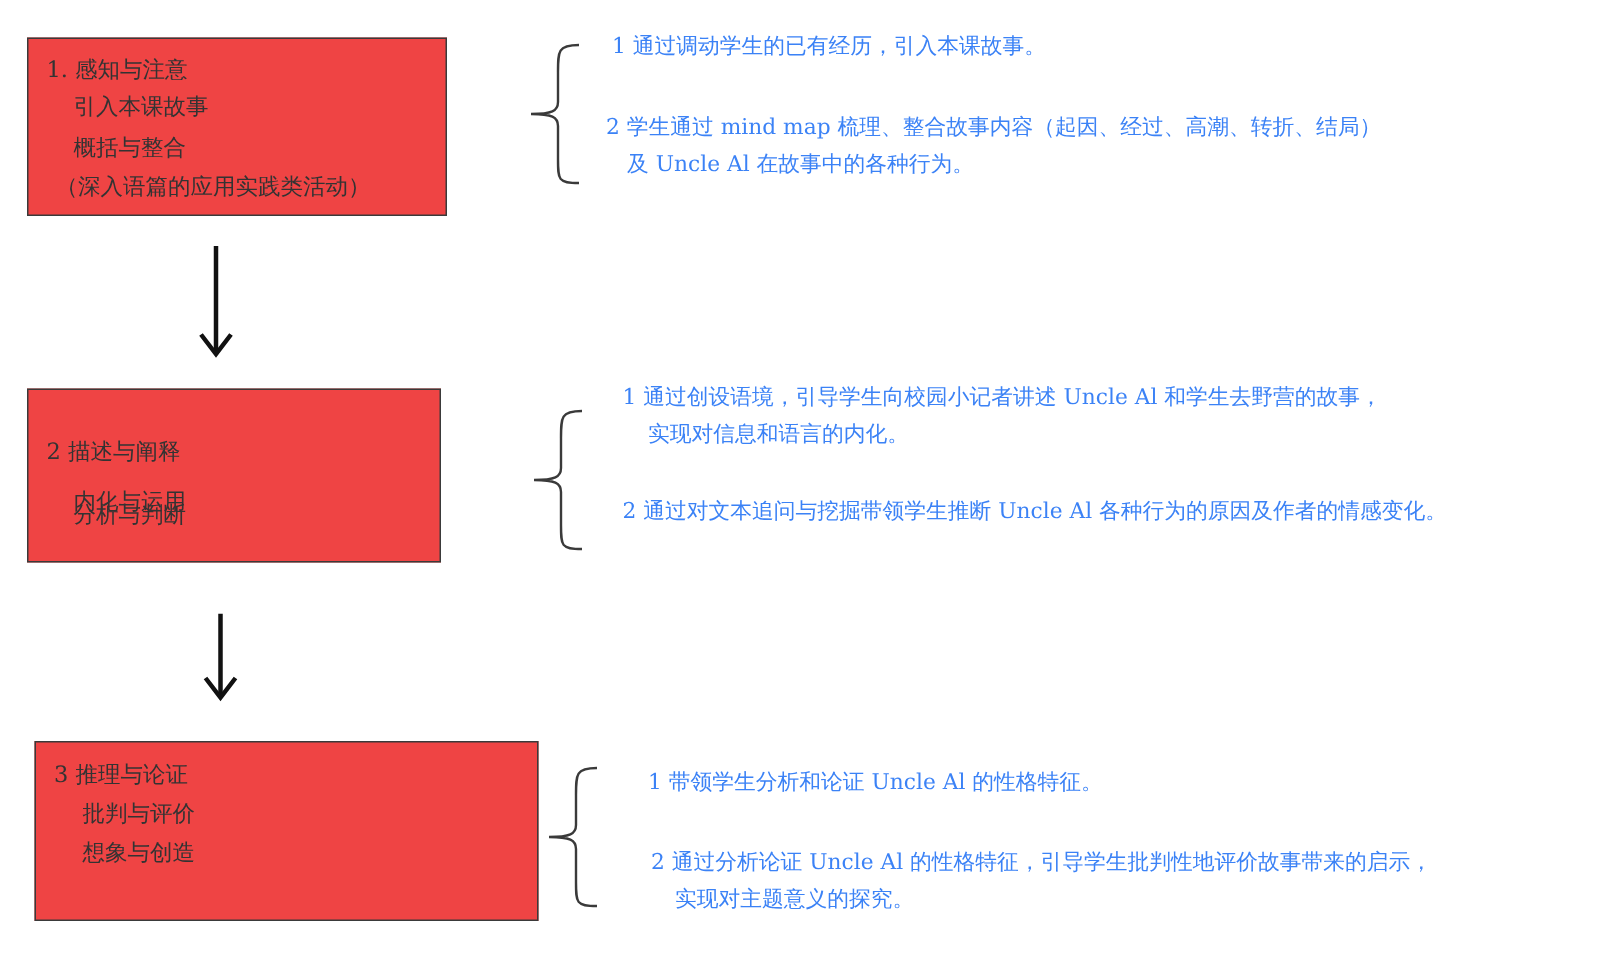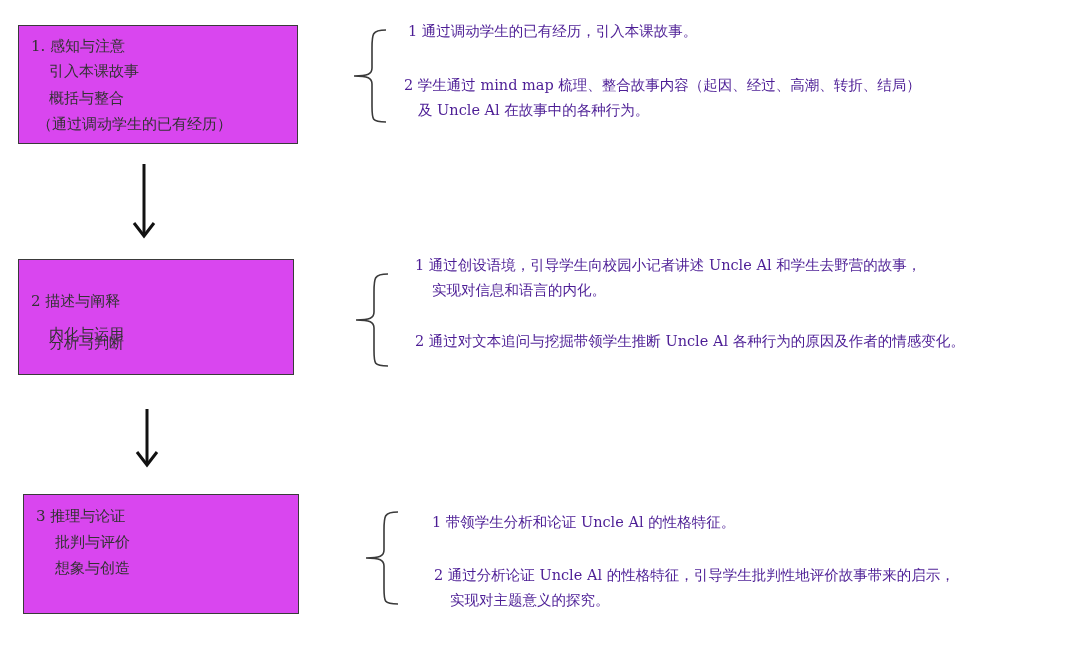--- a/index.html
+++ b/index.html
@@ -1,31 +1,31 @@
 <!DOCTYPE html>
 <html><head>
 <meta charset="utf-8">
 <style>
   html, body { margin:0; padding:0; background:#ffffff; }
   body { width:1080px; height:648px; position:relative; overflow:hidden;
          font-family:"DejaVu Serif","Liberation Serif",serif; color:#333333; }
-  .box { position:absolute; border:1.5px solid #3a3a3a; background:#d946ef; box-sizing:border-box; }
+  .box { position:absolute; border:1.5px solid #3a3a3a; background:#ef4444; box-sizing:border-box; }
   .box .line { position:absolute; font-size:15px; white-space:nowrap; line-height:18px; }
   .brace { position:absolute; }
-  .item { position:absolute; font-size:14.5px; white-space:nowrap; line-height:18px; color:#4c1d95; }
+  .item { position:absolute; font-size:14.5px; white-space:nowrap; line-height:18px; color:#3b82f6; }
   .arrow { position:absolute; }
 </style>
 </head>
 <body>
 
 <div class="box" style="left:18px;top:25px;width:280px;height:119px;">
   <span class="line" style="left:12px;top:11px;">1.  感知与注意</span>
   <span class="line" style="left:30px;top:36px;">引入本课故事</span>
   <span class="line" style="left:30px;top:63px;">概括与整合</span>
-  <span class="line" style="left:18px;top:89px;">（通过调动学生的已有经历）</span>
+  <span class="line" style="left:18px;top:89px;">（深入语篇的应用实践类活动）</span>
 </div>
 
 <svg class="brace" style="left:350px;top:28px;" width="40" height="96" viewBox="0 0 40 96">
   <path d="M36 2 C22 2 22 6 22 20 L22 40 C22 46 18 48 4 48 C18 48 22 50 22 56 L22 78 C22 92 22 94 36 94" fill="none" stroke="#3a3a3a" stroke-width="1.6"></path>
 </svg>
 <span class="item" style="left:408px;top:22px;">1 通过调动学生的已有经历，引入本课故事。</span>
 <span class="item" style="left:404px;top:76px;">2 学生通过 mind map 梳理、整合故事内容（起因、经过、高潮、转折、结局）</span>
 <span class="item" style="left:418px;top:101px;">及 Uncle Al  在故事中的各种行为。</span>
 
 <svg class="arrow" style="left:132px;top:164px;" width="24" height="76" viewBox="0 0 24 76">
@@ -44,21 +44,21 @@
 </svg>
 <span class="item" style="left:415px;top:256px;">1 通过创设语境，引导学生向校园小记者讲述 Uncle Al 和学生去野营的故事，</span>
 <span class="item" style="left:432px;top:281px;">实现对信息和语言的内化。</span>
 <span class="item" style="left:415px;top:332px;">2 通过对文本追问与挖掘带领学生推断 Uncle Al 各种行为的原因及作者的情感变化。</span>
 
 <svg class="arrow" style="left:135px;top:409px;" width="24" height="60" viewBox="0 0 24 60">
   <line x1="12" y1="0" x2="12" y2="54" stroke="#111" stroke-width="3"></line>
   <polyline points="2,43 12,56 22,43" fill="none" stroke="#111" stroke-width="3"></polyline>
 </svg>
 
-<div class="box" style="left:23px;top:494px;width:276px;height:120px;">
+<div class="box" style="left:23px;top:494px;width:336px;height:120px;">
   <span class="line" style="left:12px;top:12px;">3  推理与论证</span>
   <span class="line" style="left:31px;top:38px;text-align:right;">批判与评价</span>
   <span class="line" style="left:31px;top:64px;">想象与创造</span>
 </div>
 
 <svg class="brace" style="left:362px;top:510px;" width="40" height="96" viewBox="0 0 40 96">
   <path d="M36 2 C22 2 22 6 22 20 L22 40 C22 46 18 48 4 48 C18 48 22 50 22 56 L22 78 C22 92 22 94 36 94" fill="none" stroke="#3a3a3a" stroke-width="1.6"></path>
 </svg>
 <span class="item" style="left:432px;top:513px;">1 带领学生分析和论证 Uncle Al 的性格特征。</span>
 <span class="item" style="left:434px;top:566px;">2 通过分析论证 Uncle Al 的性格特征，引导学生批判性地评价故事带来的启示，</span>

